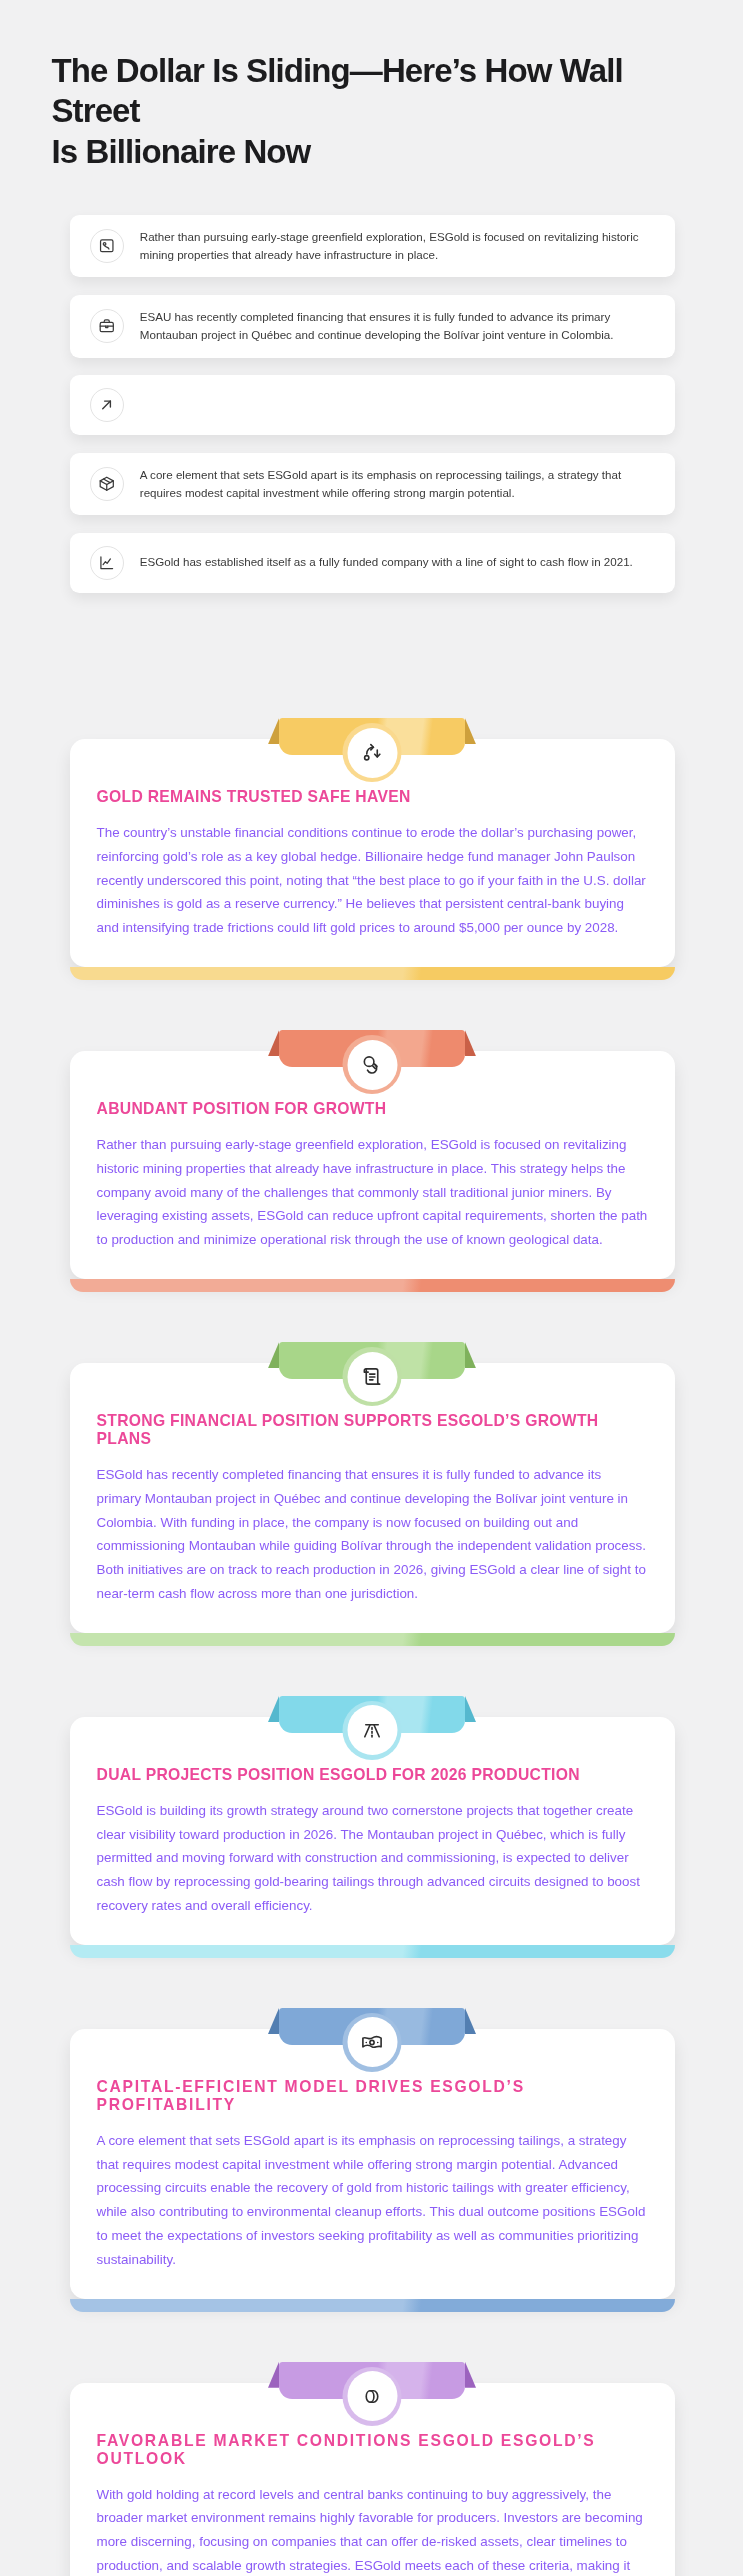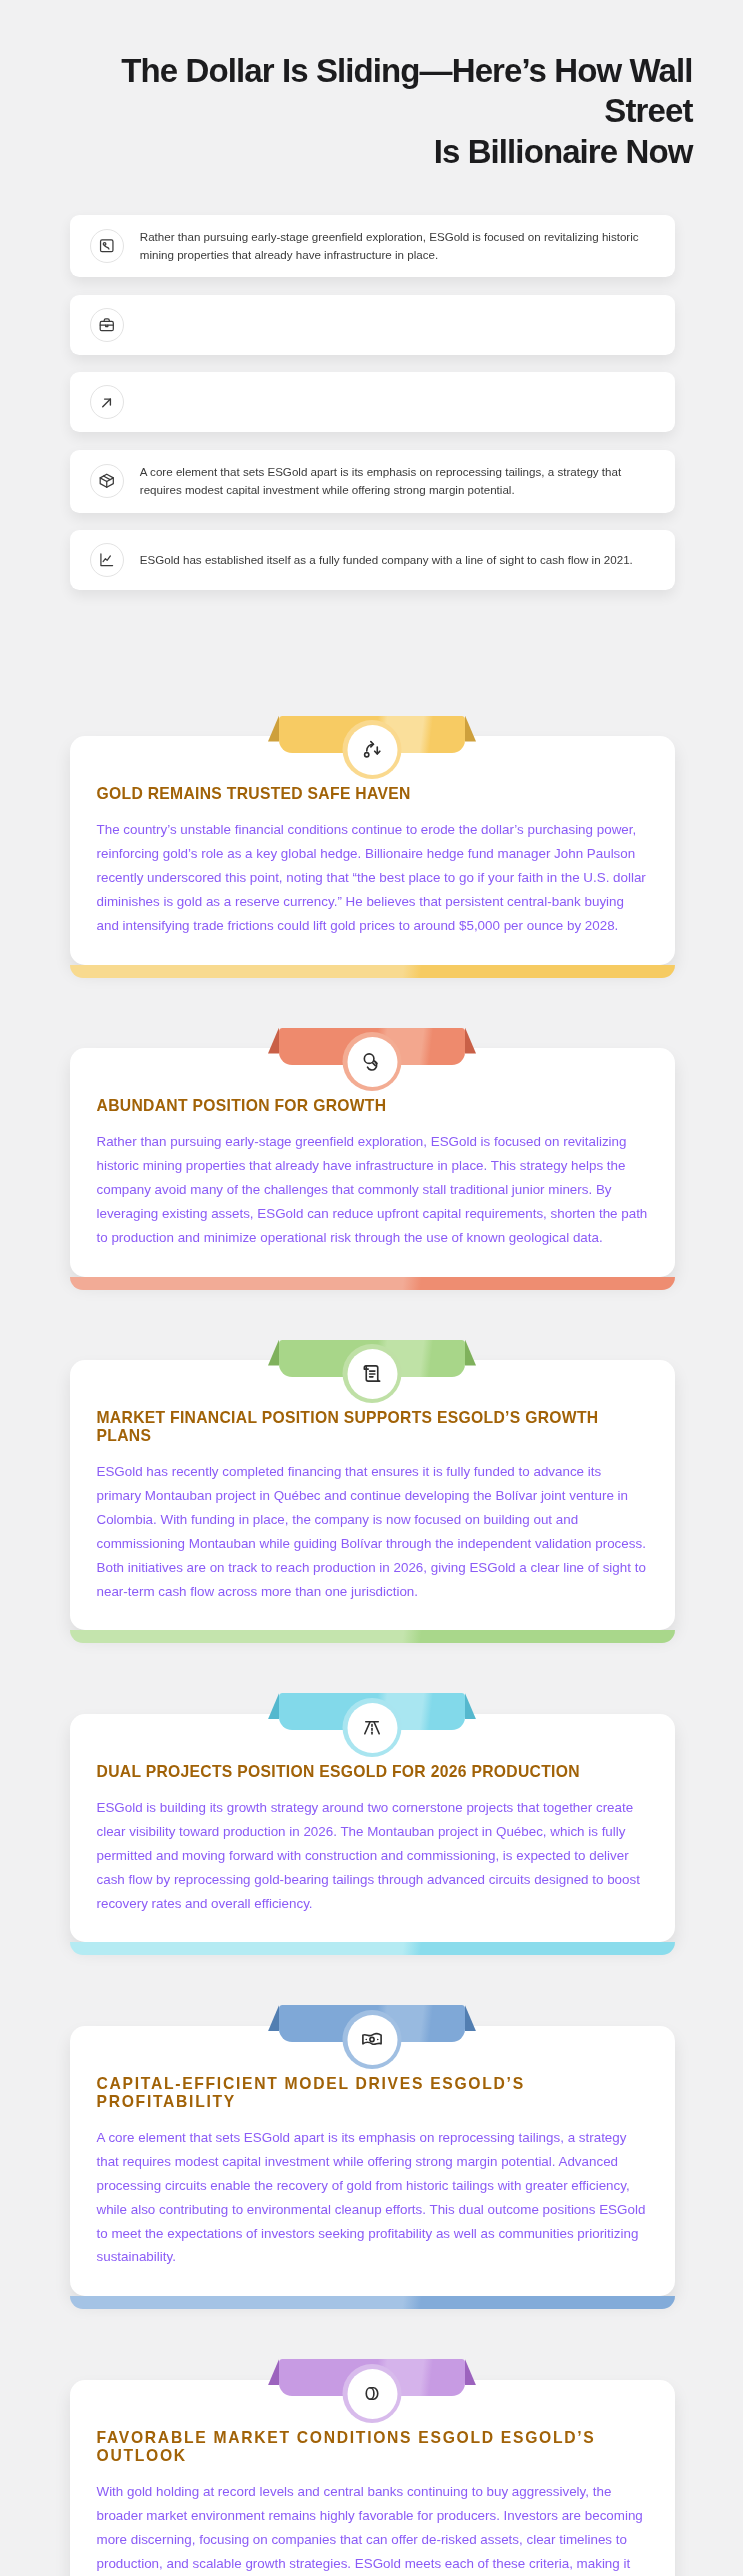--- a/index.html
+++ b/index.html
@@ -1,40 +1,40 @@
 <!DOCTYPE html>
 <html style="font-size:9.3px"><head>
 <meta charset="utf-8">
 <style>
   * { margin:0; padding:0; box-sizing:border-box; }
   html,body { background:#f1f1f2; }
   body { font-family:"Liberation Sans", sans-serif; }
   .page { width:744px; min-height:2576px; margin:0 auto; background:#f1f1f2; padding-top:51px; overflow:hidden; }
 
   
-  .title { text-align:right; font-weight:800; font-size:33px; line-height:1.22; color:#1c1c1e; letter-spacing:-0.9px; margin:0 auto 43px; width:641px; }
+  .title { text-align:left; font-weight:800; font-size:33px; line-height:1.22; color:#1c1c1e; letter-spacing:-0.9px; margin:0 auto 43px; width:641px; }
 
   
   .highlights { width:605px; margin:0 auto; }
   .hl-card { background:#ffffff; border-radius:9.3px; box-shadow:0 5.8px 13px rgba(0,0,0,.07); display:flex; align-items:center; padding:13px 20px; margin-bottom:17.5px; }
   .hl-icon { flex:0 0 34px; width:34px; height:34px; border-radius:50%; border:1.2px solid #e3e3e3; display:flex; align-items:center; justify-content:center; margin-right:16.3px; color:#3a3a3a; }
   .hl-text { font-size:11.6px; line-height:1.58; color:#3a3a3a; }
 
   
   .feature { margin-top:50px; }
   .feature:first-of-type { margin-top:0; }
   .ribbon { position:relative; width:186px; height:37px; margin:0 auto; z-index:3; }
   .band { position:absolute; inset:0; background:linear-gradient(97deg, var(--band) 0 52%, var(--bandlight) 57% 76%, var(--band) 81%); border-radius:3.5px 3.5px 13px 13px; }
   .band::before { content:""; position:absolute; left:-11px; top:0; width:11px; height:26px; background:var(--fold); clip-path:polygon(100% 0, 100% 100%, 0 100%); }
   .band::after  { content:""; position:absolute; right:-11px; top:0; width:11px; height:26px; background:var(--fold); clip-path:polygon(0 0, 0 100%, 100% 100%); }
   .circle-ring { position:absolute; left:50%; transform:translateX(-50%); top:4.7px; width:59px; height:59px; border-radius:50%; background:var(--ring); }
   .circle { position:absolute; left:4.7px; top:4.7px; width:50px; height:50px; border-radius:50%; background:#ffffff; display:flex; align-items:center; justify-content:center; color:#2e2e2e; }
   .f-card { position:relative; z-index:1; width:605px; margin:-16.3px auto 0; background:#ffffff; border-radius:15px; box-shadow:0 9.3px 17.5px rgba(0,0,0,.09); padding:49px 27px 27px; }
   .f-card::after { content:""; position:absolute; left:0; right:0; bottom:-13px; height:13px; border-radius:0 0 15px 15px; background:linear-gradient(97deg, var(--barlight) 0 55%, var(--bar) 58% 100%); }
-  .sec-title { font-size:15.7px; font-weight:700; color:#a16207; letter-spacing:0.3px; margin-bottom:15px; }
+  .sec-title { font-size:15.7px; font-weight:700; color:#ec4899; letter-spacing:0.3px; margin-bottom:15px; }
   .feature:nth-of-type(6) .sec-title, .feature:nth-of-type(7) .sec-title { letter-spacing:1.7px; }
   .sec-body { font-size:13.4px; line-height:1.78; color:#8b5cf6; }
   .feature { padding-bottom:13px; }
 
   svg { display:block; }
 </style>
 </head>
 <body>
 
 <div class="page">
@@ -56,20 +56,21 @@
 
     <div class="hl-card">
       <span class="hl-icon">
         <svg width="17.5" height="17.5" viewBox="0 0 24 24" fill="none" stroke="currentColor" stroke-width="1.7" stroke-linecap="round" stroke-linejoin="round">
             <rect x="3" y="7.5" width="18" height="12.5" rx="2"></rect>
             <path d="M8.5 7.5V6a2 2 0 0 1 2-2h3a2 2 0 0 1 2 2v1.5"></path>
             <path d="M3 12.5h18"></path>
             <path d="M10.5 12.5v2h3v-2"></path>
           </svg>
       </span>
+      <p class="hl-text">ESAU has recently completed financing that ensures it is fully funded to advance its primary Montauban project in Québec and continue developing the Bolívar joint venture in Colombia.</p>
     </div>
 
     <div class="hl-card">
       <span class="hl-icon">
         <svg width="17.5" height="17.5" viewBox="0 0 24 24" fill="none" stroke="currentColor" stroke-width="1.9" stroke-linecap="round" stroke-linejoin="round">
             <path d="M6.5 17.5 17 7"></path>
             <path d="M9 7h8v8"></path>
           </svg>
       </span>
     </div>
@@ -150,21 +151,21 @@
               <path d="M6 4h10a2 2 0 0 1 2 2v12a2 2 0 0 0 2 2H8a2 2 0 0 1-2-2Z"></path>
               <path d="M6 4a2 2 0 0 0-2 2v1.5h4"></path>
               <path d="M9.5 9.5h5.5"></path>
               <path d="M9.5 12.5h5.5"></path>
               <path d="M9.5 15.5h3.5"></path>
             </svg>
         </div>
       </div>
     </div>
     <div class="f-card">
-      <h2 class="sec-title">MARKET FINANCIAL POSITION SUPPORTS ESGOLD’S GROWTH PLANS</h2>
+      <h2 class="sec-title">STRONG FINANCIAL POSITION SUPPORTS ESGOLD’S GROWTH PLANS</h2>
       <p class="sec-body">ESGold has recently completed financing that ensures it is fully funded to advance its primary Montauban project in Québec and continue developing the Bolívar joint venture in Colombia. With funding in place, the company is now focused on building out and commissioning Montauban while guiding Bolívar through the independent validation process. Both initiatives are on track to reach production in 2026, giving ESGold a clear line of sight to near-term cash flow across more than one jurisdiction.</p>
     </div>
   </section>
 
   <section class="feature" style="--band: #82d9ea; --bandlight: #a9e6f1; --fold: #55b8ce; --ring: #a9e5f0; --bar: #8adcec; --barlight: #b4ebf3;">
     <div class="ribbon">
       <div class="band"></div>
       <div class="circle-ring">
         <div class="circle">
           <svg width="23" height="23" viewBox="0 0 24 24" fill="none" stroke="currentColor" stroke-width="1.7" stroke-linecap="round" stroke-linejoin="round">

